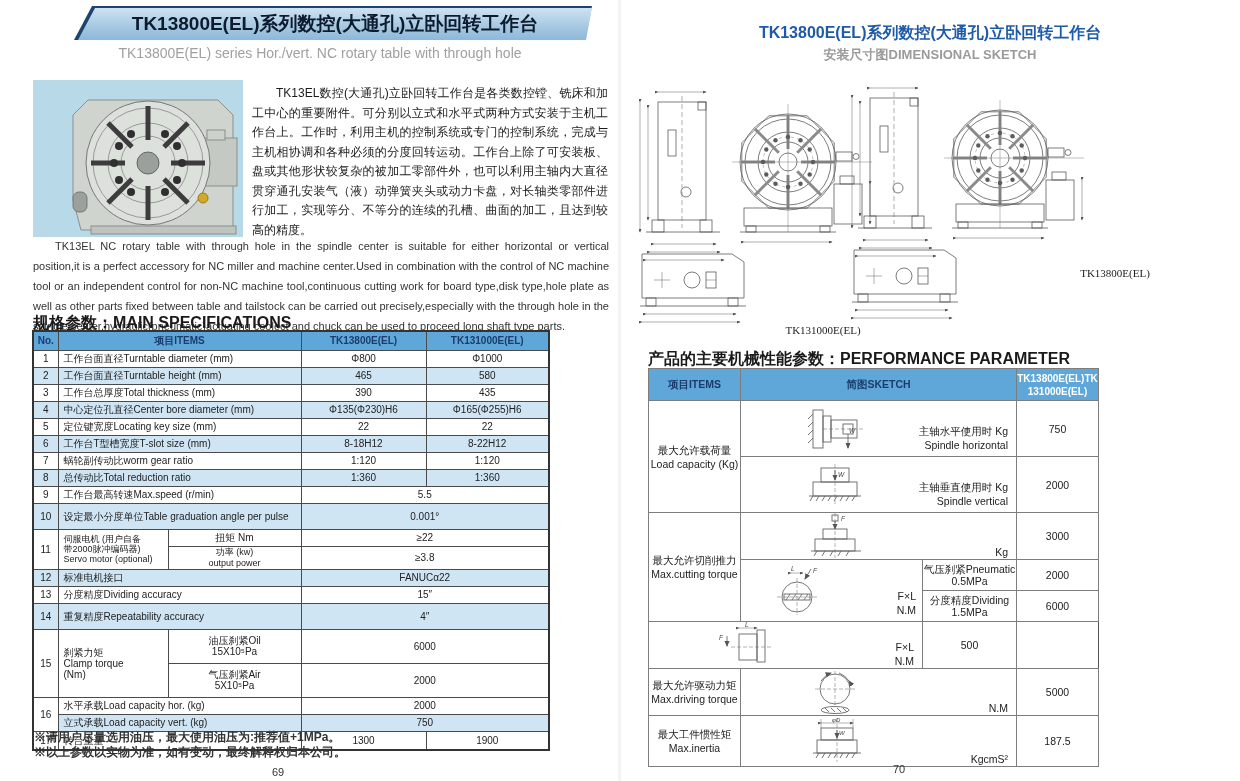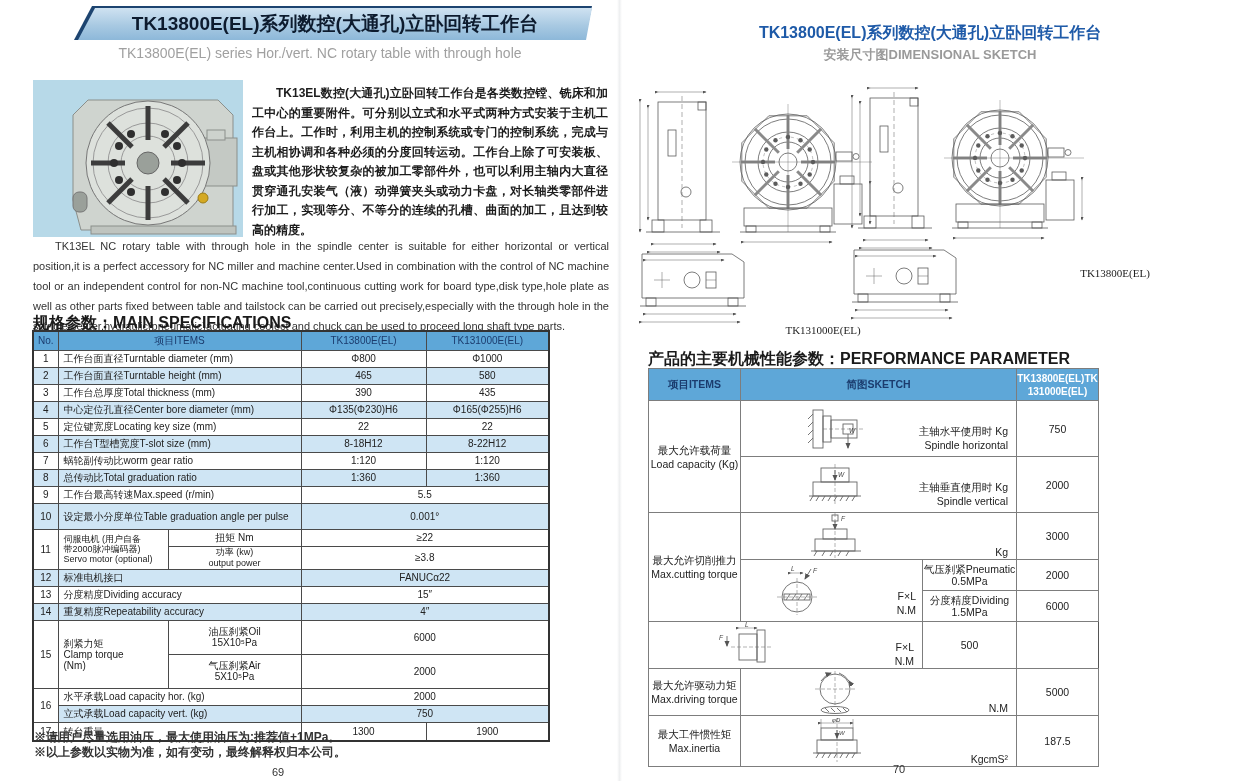--- a/index.html
+++ b/index.html
@@ -12,32 +12,32 @@
     clip-path:polygon(18px 0,100% 0,calc(100% - 7px) 100%,0 100%)}
   .banner{left:78px;top:8px;width:514px;height:32px;
     background:linear-gradient(180deg,#cfe2f1 0%,#a8c9e2 55%,#8db8d9 100%);
     clip-path:polygon(17px 0,100% 0,calc(100% - 6px) 100%,0 100%);
     text-align:center;line-height:32px;font-size:19px;font-weight:bold;color:#0d1b2e}
   .lsub{left:40px;top:45px;width:560px;text-align:center;font-size:14px;color:#a0a0a0}
   
   .rtitle{left:620px;top:23px;width:620px;text-align:center;font-size:16px;font-weight:bold;color:#1e5aa8}
   .rsub{left:620px;top:46px;width:620px;text-align:center;font-size:13px;font-weight:bold;color:#9a9a9a}
   
-  .introcn{left:252px;top:84px;width:356px;height:148px;font-size:12px;font-weight:bold;
+  .introcn{left:252px;top:84px;width:356px;height:148px;font-size:12px;font-weight:normal;
     line-height:19.5px;text-align:justify;text-indent:2em;color:#1c1c1c}
   .introen{left:33px;top:236px;width:576px;font-size:11px;line-height:20px;
     text-align:justify;text-indent:2em;color:#333}
   .heading{font-size:16px;font-weight:bold;color:#1a1a1a}
   .foot{font-size:12px;font-weight:bold;color:#333}
   .pgnum{font-size:11px;color:#333}
   
   .spec{left:32px;top:330px}
   .spec table{border-collapse:collapse;table-layout:fixed;border:2px solid #333}
   .spec td,.spec th{border:1px solid #4a4a4a;font-size:10px;overflow:hidden;padding:0 3px;vertical-align:middle}
-  .spec th{background:#5ea7d8;color:#1b3c6e;font-weight:normal;text-align:center}
+  .spec th{background:#5ea7d8;color:#1b3c6e;font-weight:bold;text-align:center}
   .spec .alt{background:#cfe5f4}
   .spec .num{text-align:center}
   .spec .item{text-align:left;padding-left:5px;line-height:11px}
   .spec .val{text-align:center}
   .spec .sub{text-align:center;line-height:11px}
   
   .perfwrap{left:648px;top:368px}
   .perfwrap table{border-collapse:collapse;table-layout:fixed;border:1.5px solid #555}
   .perfwrap td,.perfwrap th{border:1px solid #7d7d7d;font-size:10.5px;vertical-align:middle;padding:0}
   .perfwrap th{background:#5ea7d8;color:#1b3c6e;font-weight:bold;text-align:center}
@@ -155,21 +155,21 @@
           <td class="val">8-22H12</td>
         </tr>
   <tr style="height:17px">
           <td class="num">7</td>
           <td colspan="2" class="item">蜗轮副传动比worm gear ratio</td>
           <td class="val">1:120</td>
           <td class="val">1:120</td>
         </tr>
   <tr style="height:17px" class="alt">
           <td class="num">8</td>
-          <td colspan="2" class="item">总传动比Total graduation ratio</td>
+          <td colspan="2" class="item">总传动比Total reduction ratio</td>
           <td class="val">1:360</td>
           <td class="val">1:360</td>
         </tr>
   <tr style="height:17px">
           <td class="num">9</td>
           <td colspan="2" class="item">工作台最高转速Max.speed (r/min)</td>
           <td colspan="2" class="val">5.5</td>
         </tr>
   <tr style="height:26px" class="alt">
           <td class="num">10</td>
@@ -192,21 +192,21 @@
   <tr style="height:17px" class="alt">
           <td class="num">12</td>
           <td colspan="2" class="item">标准电机接口</td>
           <td colspan="2" class="val">FANUCα22</td>
         </tr>
   <tr style="height:17px">
           <td class="num">13</td>
           <td colspan="2" class="item">分度精度Dividing accuracy</td>
           <td colspan="2" class="val">15″</td>
         </tr>
-  <tr style="height:17px" class="alt">
+  <tr style="height:26px" class="alt">
           <td class="num">14</td>
           <td colspan="2" class="item">重复精度Repeatability accuracy</td>
           <td colspan="2" class="val">4″</td>
         </tr>
   <tr style="height:34px">
     <td class="num" rowspan="2">15</td>
     <td class="item pre" rowspan="2">刹紧力矩
 Clamp torque
 (Nm)</td>
     <td class="sub pre">油压刹紧Oil

